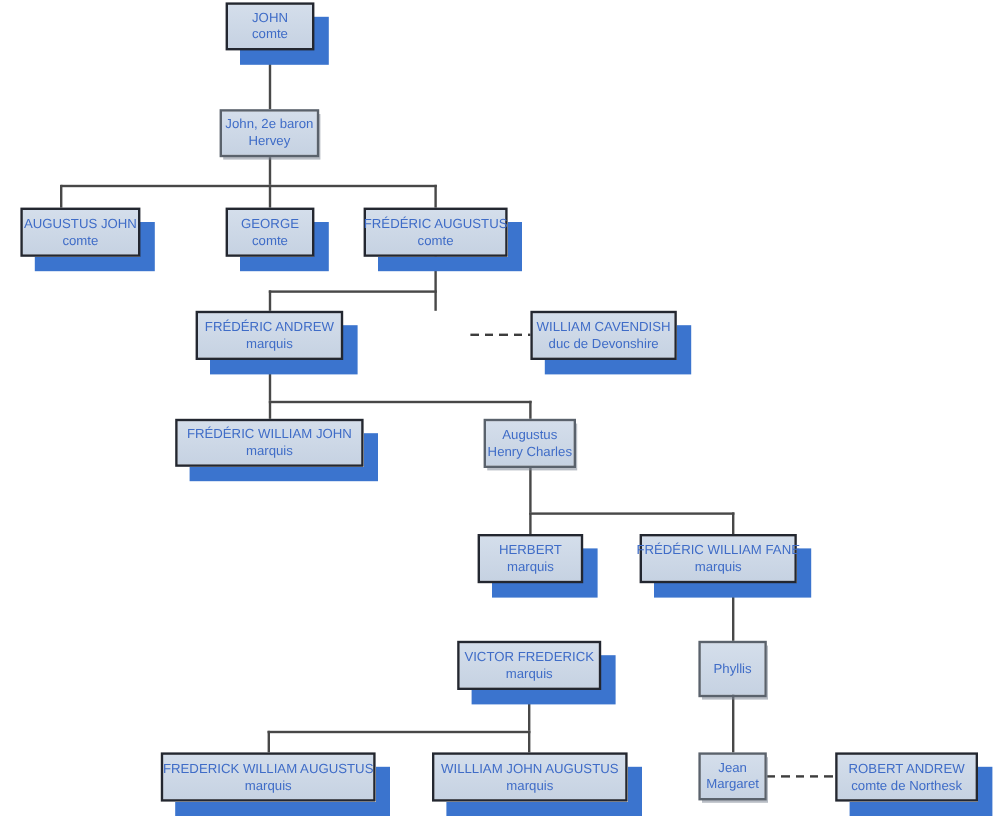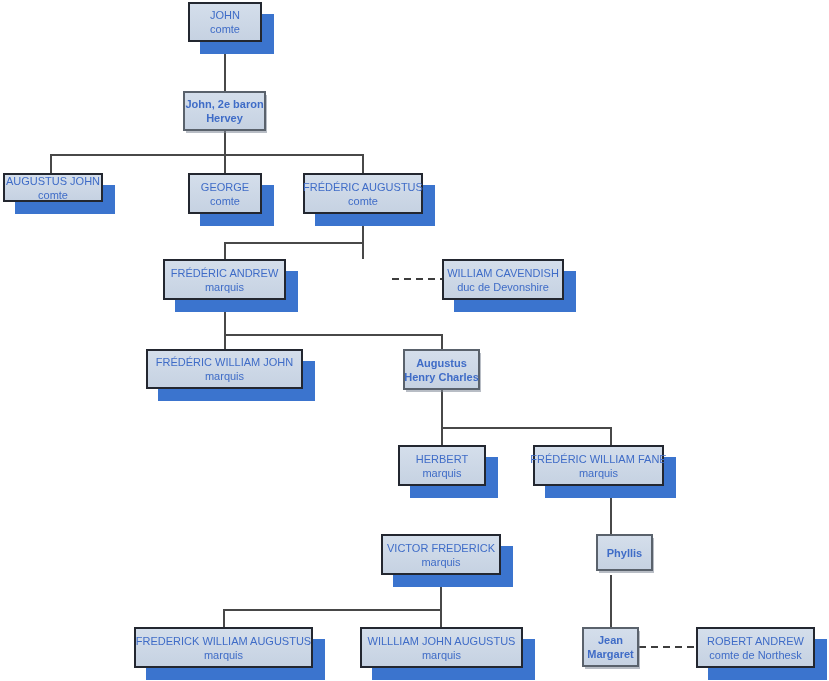--- a/index.html
+++ b/index.html
@@ -19,21 +19,20 @@
     display:flex;flex-direction:column;justify-content:center;align-items:center;
     text-align:center;
     font-size:11px;line-height:14px;
     z-index:3;
   }
   .node .ln{white-space:nowrap;}
   .node.shadowed{box-shadow:12px 12px 0 0 #3b74ce;}
   .node.plain{
     border:2px solid #5a626c;
     box-shadow:2px 3px 0 -1px rgba(125,135,150,0.55);
-    font-weight:bold;
   }
   .vline{position:absolute;width:2px;background:#484848;z-index:2;}
   .hline{position:absolute;height:2px;background:#484848;z-index:2;}
   .dashline{
     position:absolute;height:2px;z-index:2;
     background:repeating-linear-gradient(90deg,#3d3d3d 0,#3d3d3d 7px,transparent 7px,transparent 12px);
   }
 </style>
 </head>
 <body>
@@ -69,21 +68,21 @@
   <div class="node shadowed" style="left:188px;top:2px;width:74px;height:40px">
     <div class="ln">JOHN</div>
     <div class="ln">comte</div>
   </div>
 
   <div class="node plain" style="left:183px;top:91px;width:83px;height:40px">
     <div class="ln">John, 2e baron</div>
     <div class="ln">Hervey</div>
   </div>
 
-  <div class="node shadowed" style="left:3px;top:173px;width:100px;height:29px">
+  <div class="node shadowed" style="left:17px;top:173px;width:100px;height:41px">
     <div class="ln">AUGUSTUS JOHN</div>
     <div class="ln">comte</div>
   </div>
 
   <div class="node shadowed" style="left:188px;top:173px;width:74px;height:41px">
     <div class="ln">GEORGE</div>
     <div class="ln">comte</div>
   </div>
 
   <div class="node shadowed" style="left:303px;top:173px;width:120px;height:41px">
@@ -120,21 +119,21 @@
   <div class="node shadowed" style="left:533px;top:445px;width:131px;height:41px">
     <div class="ln">FRÉDÉRIC WILLIAM FANE</div>
     <div class="ln">marquis</div>
   </div>
 
   <div class="node shadowed" style="left:381px;top:534px;width:120px;height:41px">
     <div class="ln">VICTOR FREDERICK</div>
     <div class="ln">marquis</div>
   </div>
 
-  <div class="node plain" style="left:596px;top:534px;width:57px;height:37px">
+  <div class="node plain" style="left:582px;top:534px;width:57px;height:47px">
     <div class="ln">Phyllis</div>
   </div>
 
   <div class="node shadowed" style="left:134px;top:627px;width:179px;height:41px">
     <div class="ln">FREDERICK WILLIAM AUGUSTUS</div>
     <div class="ln">marquis</div>
   </div>
 
   <div class="node shadowed" style="left:360px;top:627px;width:163px;height:41px">
     <div class="ln">WILLLIAM JOHN AUGUSTUS</div>

